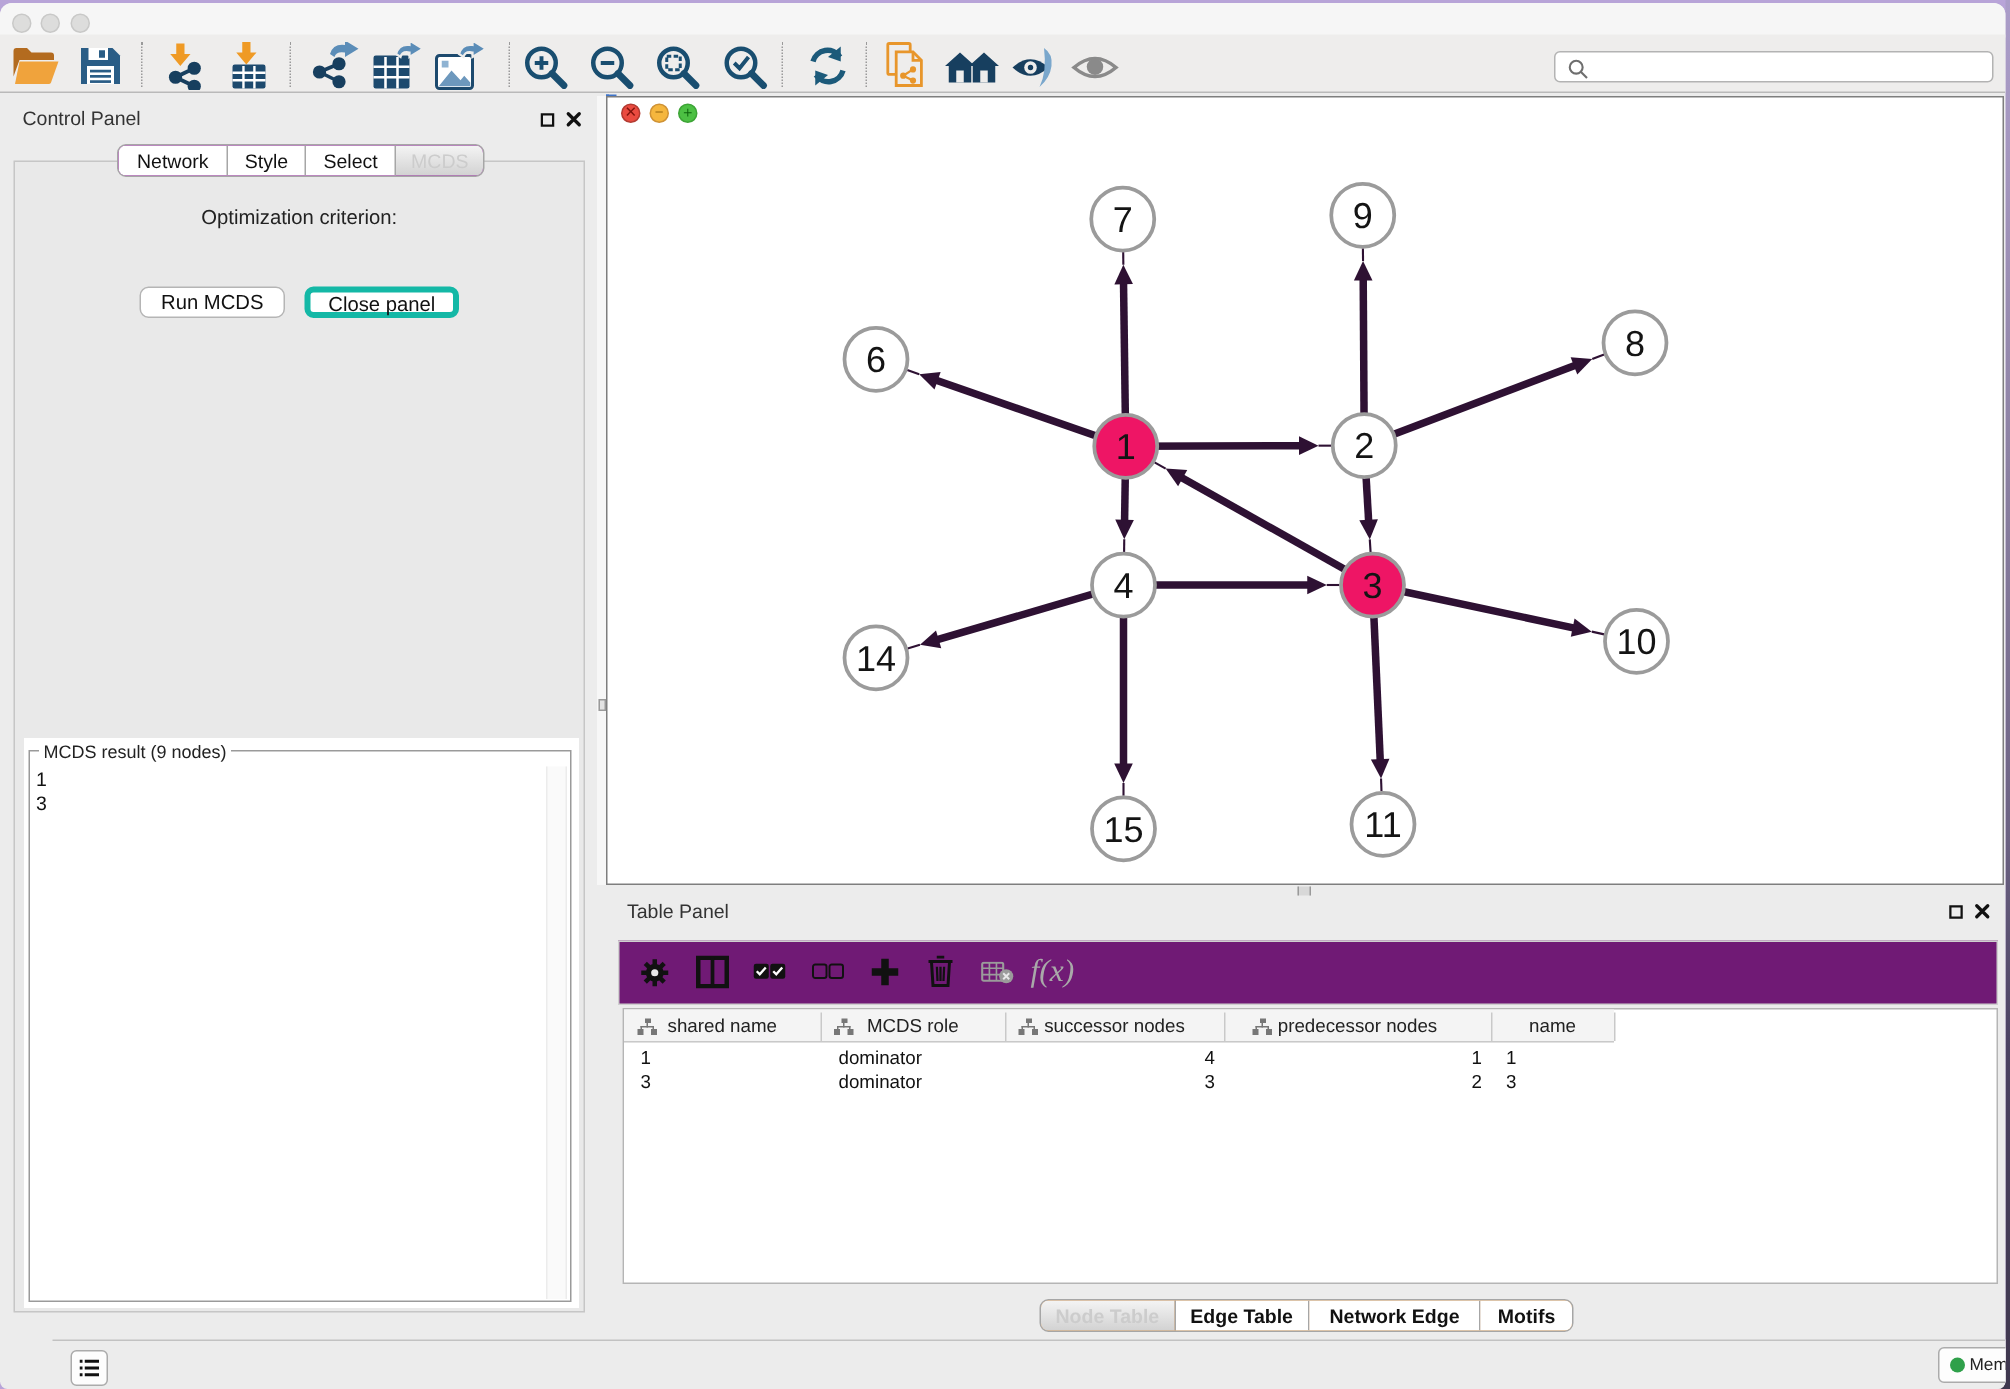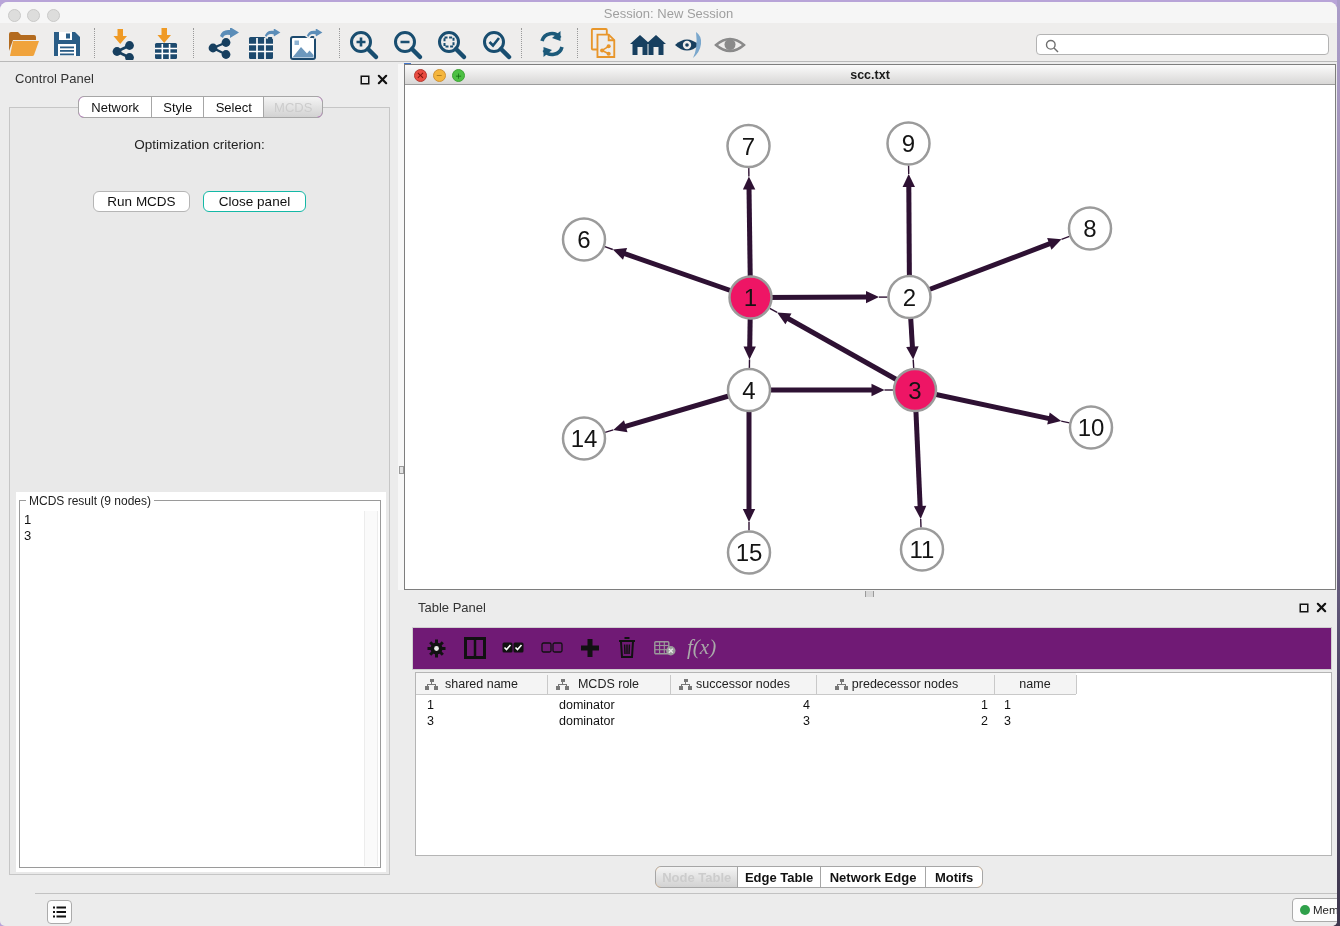--- a/index.html
+++ b/index.html
@@ -25,21 +25,21 @@
 
 #statusbar { position:absolute; left:0; top:891px; width:100%; height:33px; background:#ececec; border-top:1px solid #c2c2c2;margin-left:35px; }
 
 #netwin { position:absolute; left:404px; top:62px; width:932px; height:526px; border:1px solid #7e7e7e; background:#fff; }
 #nw-title { position:absolute; left:0; top:0; width:100%; height:20px; background:linear-gradient(#fbfbfb,#d8d7d6); border-bottom:1px solid #9c9c9c; text-align:center; font-size:12.5px; font-weight:bold; color:#1a1a1a; line-height:20px; }
 .nwtl { position:absolute; top:3.5px; width:13px; height:13px; border-radius:50%; font-size:10px; line-height:12px; text-align:center; }
 
 #tp-title { position:absolute; left:418px; top:598px; font-size:13px; color:#333; }
 #tp-toolbar { position:absolute; left:412px; top:625px; width:920px; height:43px; background:#701a75; border:1px solid #cfcfcf; }
 #tp-table { position:absolute; left:415px; top:670px; width:917px; height:184px; background:#fff; border:1px solid #b5b5b5; }
-#tp-tabs { position:absolute; left:655px; top:864px; width:328px; height:22px; display:flex; border:1px solid #a6a6a6; border-radius:6px; overflow:hidden; background:#fdba74; }
+#tp-tabs { position:absolute; left:693px; top:864px; width:356px; height:22px; display:flex; border:1px solid #a6a6a6; border-radius:6px; overflow:hidden; background:#fdba74; }
 .tptab { font-size:13px; font-weight:bold; color:#111; text-align:center; line-height:21px; border-right:1px solid #a6a6a6; background:#fff; }
 .hsep { position:absolute; top:2px; height:19px; width:0; border-left:1px solid #c9c9c9; }
 .hcell { position:absolute; top:0; height:22px; line-height:22px; text-align:center; font-size:12.5px; color:#222; }
 .hicon { position:absolute; left:9px; top:6px; width:13px; height:11px;
   background:
     linear-gradient(#777,#777) 4.5px 0/4px 3px no-repeat,
     linear-gradient(#777,#777) 0 7px/4px 4px no-repeat,
     linear-gradient(#777,#777) 9px 7px/4px 4px no-repeat,
     linear-gradient(#777,#777) 6px 3px/1px 3px no-repeat,
     linear-gradient(#777,#777) 2px 5px/9px 1px no-repeat,
@@ -49,21 +49,20 @@
 </style>
 </head>
 <body>
 <div style="position:absolute;right:0;bottom:0;width:14px;height:14px;background:#3f374e;"></div>
 <div id="desk-right"></div>
 <div id="win">
   <div id="titlebar">
     <div class="tl" style="left:8px"></div>
     <div class="tl" style="left:27px"></div>
     <div class="tl" style="left:47px"></div>
-    <div id="wtitle">Session: New Session</div>
   </div>
   <div id="toolbar">
     <div class="tsep" style="left:94px"></div>
     <div class="tsep" style="left:193px"></div>
     <div class="tsep" style="left:339px"></div>
     <div class="tsep" style="left:521px"></div>
     <div class="tsep" style="left:577px"></div>
 
     <svg style="position:absolute;left:8px;top:8px" width="32" height="26" viewBox="0 0 32 26">
       <path d="M1 3 Q1 1 3 1 L10 1 L13 4 L26 4 Q28 4 28 6 L28 9 L5 9 L1 20 Z" fill="#b36b1f"></path>
@@ -223,30 +222,29 @@
     </svg>
   <div id="cp-panel"></div>
   <div id="cp-tabs">
     <div class="cptab" style="width:74px">Network</div>
     <div class="cptab" style="width:52px">Style</div>
     <div class="cptab" style="width:61px">Select</div>
     <div class="cptab" style="width:58px; border-right:none; background:linear-gradient(#f4f4f4,#d2d2d2); color:#cccccc;">MCDS</div>
   </div>
   <div style="position:absolute; left:9px; top:135px; width:381px; text-align:center; font-size:13.5px; color:#222;">Optimization criterion:</div>
   <button style="position:absolute; left:93px; top:189px; width:97px; height:21px; background:#fff; border:1px solid #b5b5b5; border-radius:6px; font-size:13.5px; color:#111; font-family:'Liberation Sans',sans-serif;">Run MCDS</button>
-  <button style="position:absolute; left:203px; top:189px; width:103px; height:21px; background:#fff; border:1px solid #14b8a6; border-radius:6px; font-size:13.5px; color:#111; font-family:'Liberation Sans',sans-serif;">Close panel</button>
+  <button style="position:absolute; left:203px; top:189px; width:103px; height:21px; background:#fff; border:4px solid #14b8a6; border-radius:6px; font-size:13.5px; color:#111; font-family:'Liberation Sans',sans-serif;">Close panel</button>
   <div id="cp-white"></div>
   <div id="fieldset"></div>
   <div id="legend">MCDS result (9 nodes)</div>
   <div id="mcds-sb"></div>
   <div style="position:absolute; left:24px; top:510px; font-size:13px; color:#111; line-height:16px;">1<br>3</div>
 
   <div style="position:absolute;left:404px;top:61px;width:7px;height:5px;border-left:2px solid #3f74c9;border-top:2px solid #3f74c9;"></div>
   <div id="netwin">
-    <div id="nw-title">scc.txt</div>
     <div class="nwtl" style="left:9px; background:#ea4b40; border:1px solid #b33b32; color:#7e120b;">✕</div>
     <div class="nwtl" style="left:28px; background:#f5b63d; border:1px solid #cf9235; color:#9a6a11;">−</div>
     <div class="nwtl" style="left:47px; background:#4cc043; border:1px solid #3da436; color:#0d650d;">＋</div>
     <svg id="graph" style="position:absolute; left:0; top:20px;" width="930" height="504" viewBox="0 0 930 504">
       <g stroke="#2e1133" stroke-width="5">
         <line x1="345.5" y1="212.5" x2="344.0" y2="102.5"></line>
 <line x1="345.5" y1="212.5" x2="218.2" y2="168.2"></line>
 <line x1="345.5" y1="212.5" x2="463.0" y2="212.1"></line>
 <line x1="345.5" y1="212.5" x2="344.7" y2="263.5"></line>
 <line x1="504.5" y1="212.0" x2="503.8" y2="100.0"></line>

